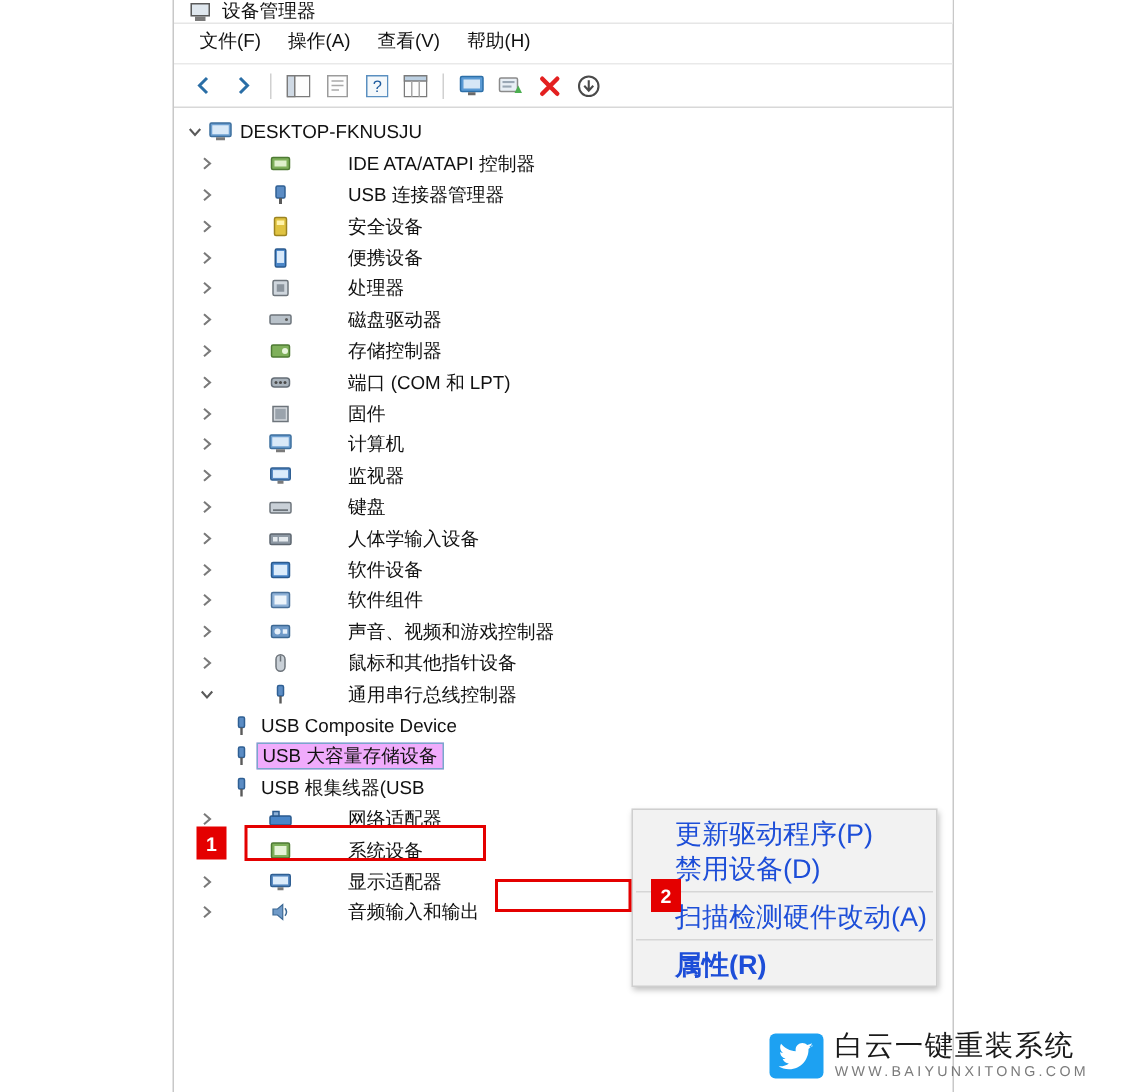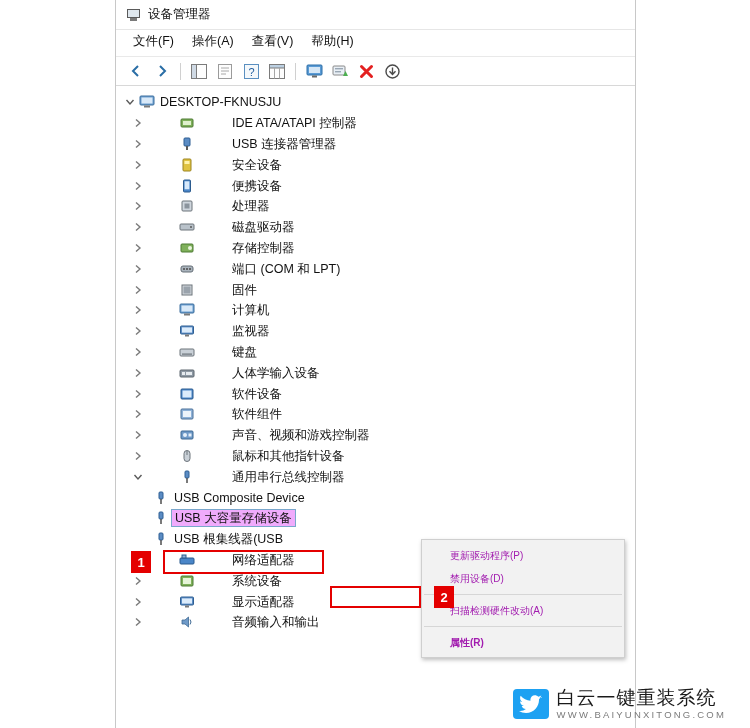--- a/index.html
+++ b/index.html
@@ -23,21 +23,21 @@
     left: 115px;
     top: 0px;
     width: 521px;
     height: 728px;
     background: #ffffff;
     border-left: 1px solid #c8c8c8;
     border-right: 1px solid #c8c8c8;
     box-sizing: border-box;
   }
   .titlebar {
-    height: 30px;
+    height: 16px;
     display: flex;
     align-items: center;
     padding-left: 10px;
     background: #ffffff;
     border-bottom: 1px solid #e6e6e6;
     box-sizing: border-box;
   }
   .title-icon {
     width: 16px;
     height: 16px;
@@ -167,22 +167,22 @@
   }
   
   #ctxmenu {
     position: absolute;
     left: 305px;
     top: 539px;
     width: 204px;
     background: #f2f2f2;
     border: 1px solid #cfcfcf;
     box-shadow: 1px 2px 4px rgba(0,0,0,0.25);
-    font-size: 10px;
-    color: #a21caf;
+    font-size: 18px;
+    color: #1d4ed8;
     padding: 4px 0 3px 0;
     box-sizing: border-box;
   }
   .ctxitem {
     height: 23px;
     display: flex;
     align-items: center;
     padding-left: 28px;
     position: relative;
   }

